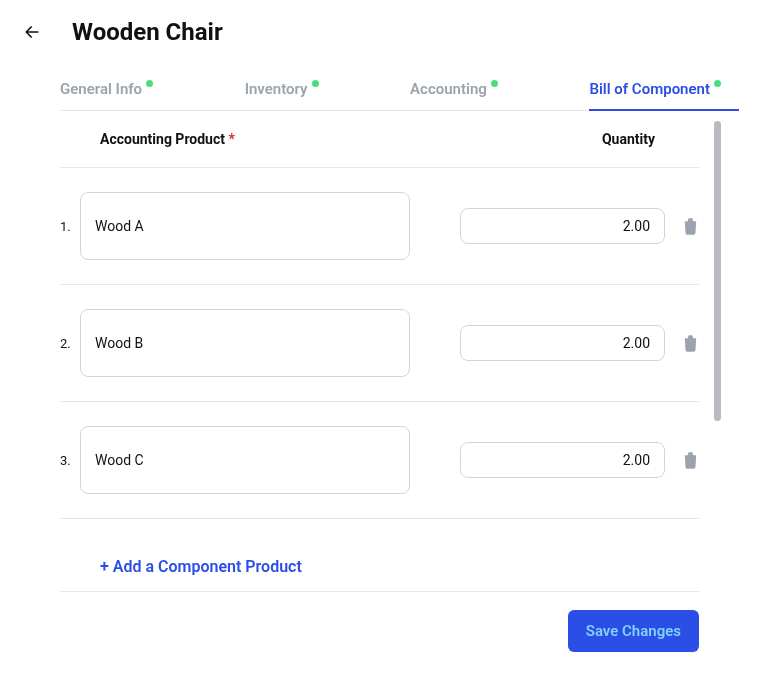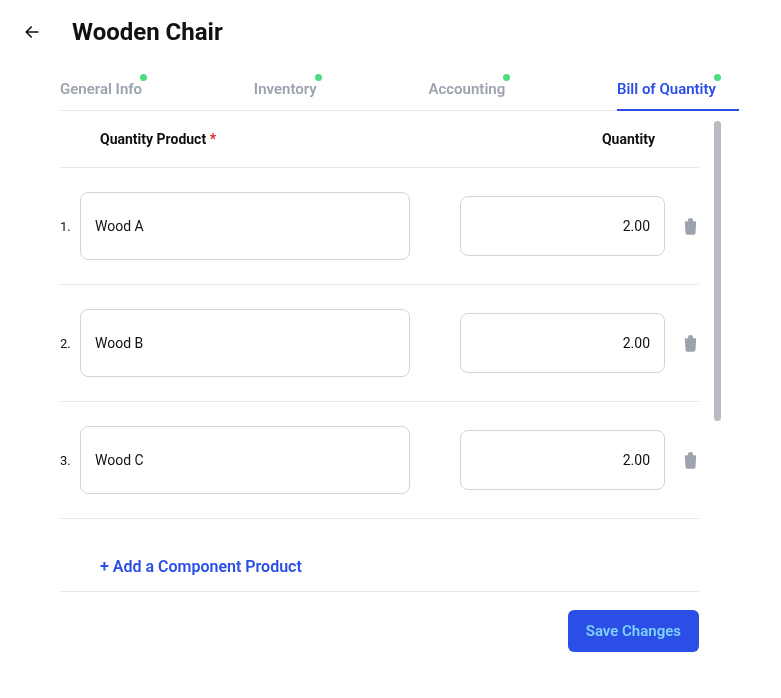--- a/index.html
+++ b/index.html
@@ -51,21 +51,22 @@
       justify-content: space-between;
     }
     .tab {
       padding: 14px 0 12px 0;
       font-size: 15px;
       font-weight: 600;
       color: #9ca3af;
       cursor: pointer;
       position: relative;
       display: flex;
-      align-items: flex-start;
+      align-items: center;
+      gap: 6px;
     }
     .tab.active {
       color: #2b4ee6;
     }
     .tab.active::after {
       content: "";
       position: absolute;
       left: 0;
       right: -18px;
       bottom: -1px;
@@ -143,21 +144,21 @@
       font-size: 14px;
       color: #111;
       font-family: inherit;
       outline: none;
     }
     .spacer {
       flex: 1;
     }
     .qty-input {
       width: 205px;
-      height: 60px;
+      height: 36px;
       border: 1px solid #d1d5db;
       border-radius: 8px;
       padding: 0 14px;
       font-size: 14px;
       color: #111;
       font-family: inherit;
       text-align: right;
       outline: none;
     }
     .trash-btn {
@@ -243,32 +244,32 @@
       </div>
       <div class="tab">
         <span>Inventory</span>
         <span class="status-dot"></span>
       </div>
       <div class="tab">
         <span>Accounting</span>
         <span class="status-dot"></span>
       </div>
       <div class="tab active">
-        <span>Bill of Quantity</span>
+        <span>Bill of Component</span>
         <span class="status-dot"></span>
       </div>
     </div>
 
   <div class="table-area">
     <div class="fake-scrollbar"></div>
     <div class="table-scroll">
       <div class="table-header">
         <div class="col-index"></div>
         <div class="col-product-header">
-          <span>Quantity Product</span>
+          <span>Accounting Product</span>
           <span class="required">*</span>
         </div>
         <div class="col-qty-header">Quantity</div>
         <div class="col-trash-spacer"></div>
       </div>
 
       <div id="rows">
           <div class="bom-row">
             <div class="row-index">1.</div>
             <input class="product-input" type="text" value="Wood A" style="">

